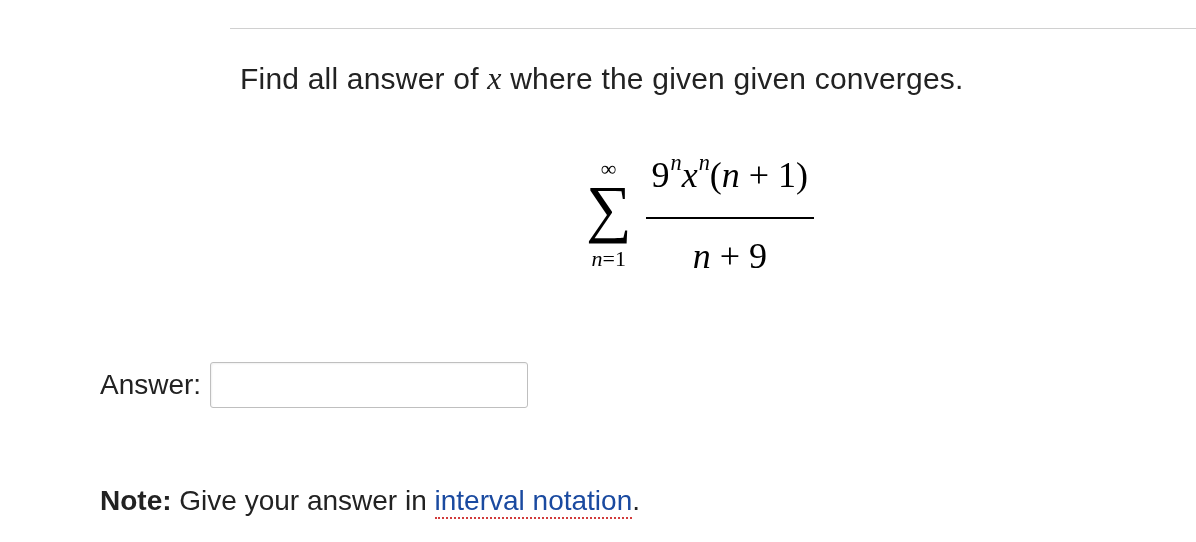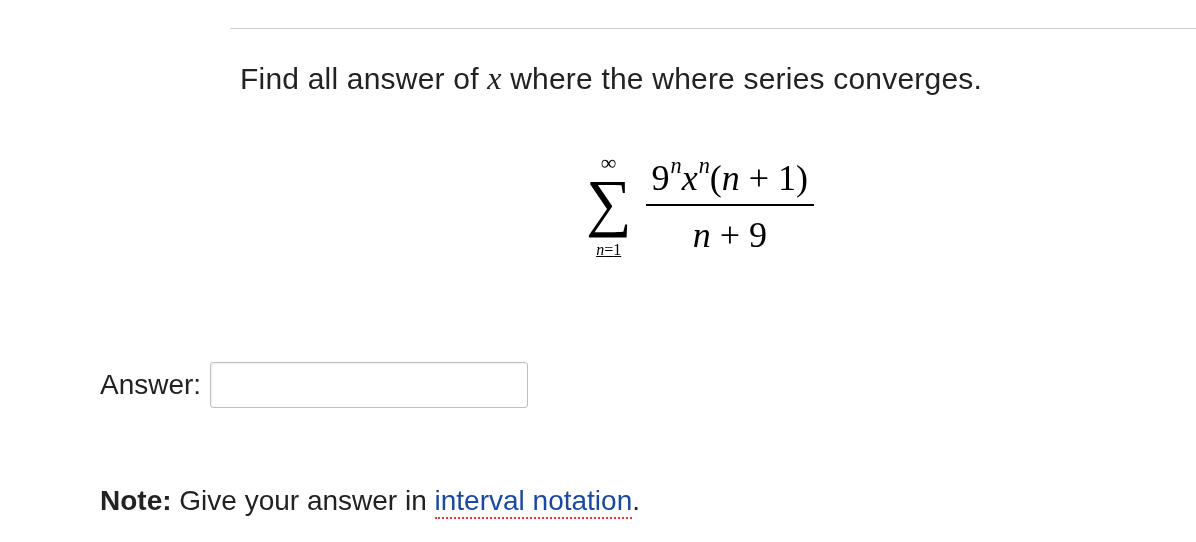--- a/index.html
+++ b/index.html
@@ -57,43 +57,42 @@
   }
   .sigma-top {
     font-size: 22px;
     margin-bottom: 2px;
   }
   .sigma-symbol {
     font-size: 64px;
     line-height: 0.85;
   }
   .sigma-bottom {
-    font-size: 16px;
+    font-size: 22px;
     font-style: italic;
     margin-top: 12px;
-    text-decoration: underline;
   }
   .sigma-bottom .eq {
     font-style: normal;
   }
   .frac {
     display: inline-flex;
     flex-direction: column;
     align-items: center;
     line-height: 1.2;
     position: relative;
     top: 2px;
   }
   .frac .num {
-    padding: 0 6px 4px 6px;
+    padding: 0 6px 20px 6px;
     border-bottom: 2px solid #000;
     white-space: nowrap;
   }
   .frac .den {
-    padding-top: 8px;
+    padding-top: 16px;
     white-space: nowrap;
   }
   .mi { font-style: italic; }
   .sup {
     font-size: 0.62em;
     vertical-align: 0.75em;
     font-style: italic;
     line-height: 0;
     margin-left: 1px;
   }
@@ -137,21 +136,21 @@
     cursor: help;
   }
 </style>
 </head>
 <body>
 
 <div class="top-divider"></div>
 
 <div class="content">
   <div class="question-text">
-    <span>Find all answer of </span><span class="mathvar">x</span><span> where the where series converges.</span>
+    <span>Find all answer of </span><span class="mathvar">x</span><span> where the given given converges.</span>
   </div>
 
   <div class="formula-wrap">
     <div class="formula">
       <span class="sigma-block">
         <span class="sigma-top">∞</span>
         <span class="sigma-symbol">∑</span>
         <span class="sigma-bottom">
           <span>n</span><span class="eq">=</span><span class="eq">1</span>
         </span>

